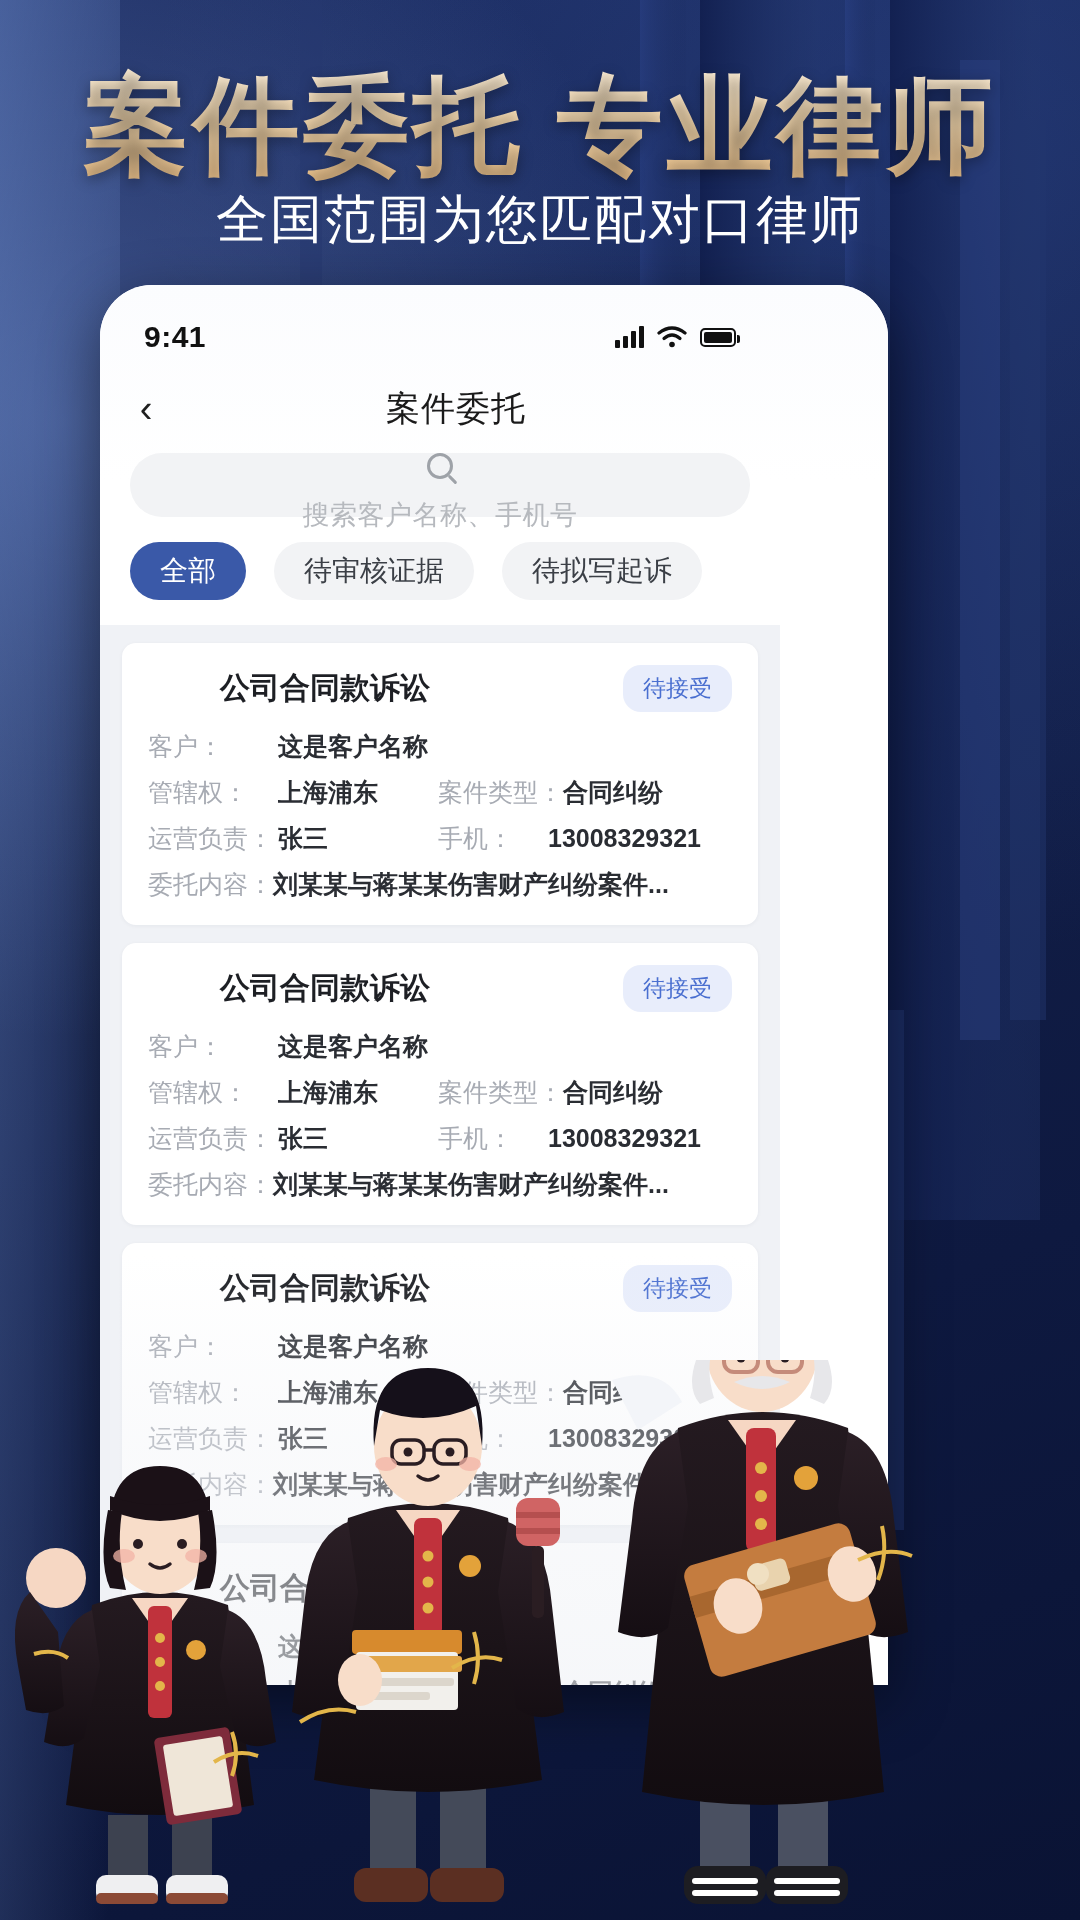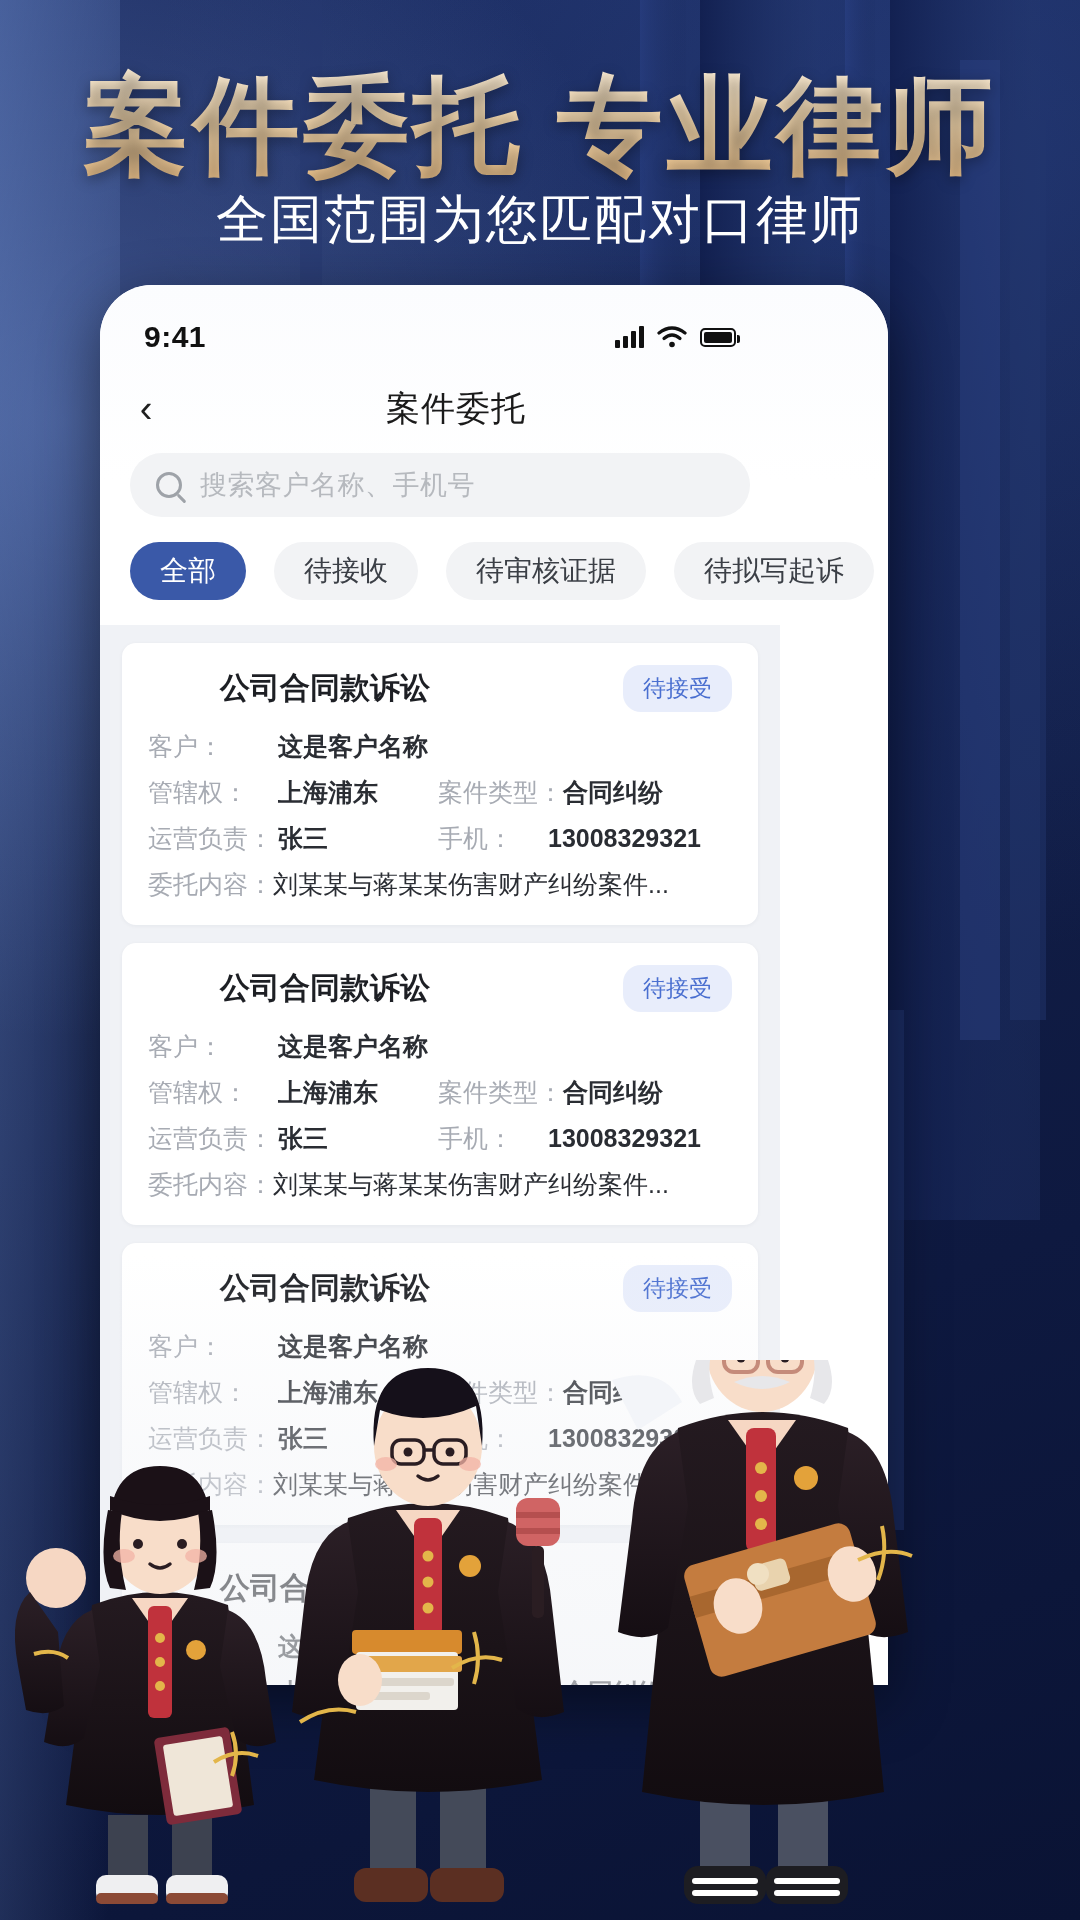--- a/index.html
+++ b/index.html
@@ -68,21 +68,21 @@
     position:absolute; top:88px; left:0; width:680px; height:72px;
     display:flex; align-items:center;
   }
   #back-btn { width:92px; text-align:center; font-size:38px; color:#1f1f1f; line-height:1; font-weight:300; }
   #nav-title { flex:1; text-align:center; font-size:34px; font-weight:normal; color:#1a1a1a; letter-spacing:1px; margin-left:-60px; }
 
   
   #searchbar {
     position:absolute; top:168px; left:30px; width:620px; height:64px;
     background:#f2f3f5; border-radius:32px;
-    display:flex; align-items:center; padding:0 26px; gap:18px;
+    display:flex; align-items:center; padding:0 26px; gap:18px;flex-direction:column;
   }
   #search-ph { font-size:27px; color:#b6b9be; letter-spacing:0.5px; }
   .magnifier { width:26px; height:26px; border:3px solid #9ea2a8; border-radius:50%; position:relative; flex:none; }
   .magnifier::after { content:""; position:absolute; right:-8px; bottom:-5px; width:11px; height:3px; background:#9ea2a8; transform:rotate(45deg); border-radius:2px; }
 
   
   #tabs {
     position:absolute; top:256px; left:30px; width:660px; height:60px;
     display:flex; align-items:center; gap:28px;
   }
@@ -108,21 +108,21 @@
   .badge {
     background:#e8edfb; color:#4a6fd0; font-size:23px;
     padding:8px 20px; border-radius:18px; white-space:nowrap;
   }
   .row { display:flex; align-items:baseline; margin-top:13px; font-size:25px; }
   .cell { display:flex; align-items:baseline; }
   .cell.first { width:290px; flex:none; }
   .lbl { color:#a7abb3; white-space:nowrap; }
   .lbl.w { width:130px; flex:none; }
   .val { color:#2a2d33; font-weight:bold; white-space:nowrap; }
-  .row.full .val { font-weight:normal; }
+  .row.full .val { font-weight:bold; }
 
   
   #list-fade {
     position:absolute; left:0; right:0; bottom:0; height:430px;
     background:linear-gradient(180deg,rgba(240,242,246,0) 0%,rgba(240,242,246,0.35) 45%,rgba(240,242,246,0.6) 100%);
     pointer-events:none;
   }
 
   
   #people { position:absolute; left:0; bottom:0; width:1080px; height:560px; }
@@ -191,21 +191,20 @@
       <div id="nav-title">案件委托</div>
     </div>
 
     <div id="searchbar">
       <span class="magnifier"></span>
       <span id="search-ph">搜索客户名称、手机号</span>
     </div>
 
     <div id="tabs">
       <div class="tab active">全部</div>
-      <div class="tab">待接收</div>
       <div class="tab">待审核证据</div>
       <div class="tab">待拟写起诉</div>
     </div>
 
     <div id="list">
 
       <div class="card">
         <div class="card-head">
           <div class="card-title">公司合同款诉讼</div>
           <div class="badge">待接受</div>

